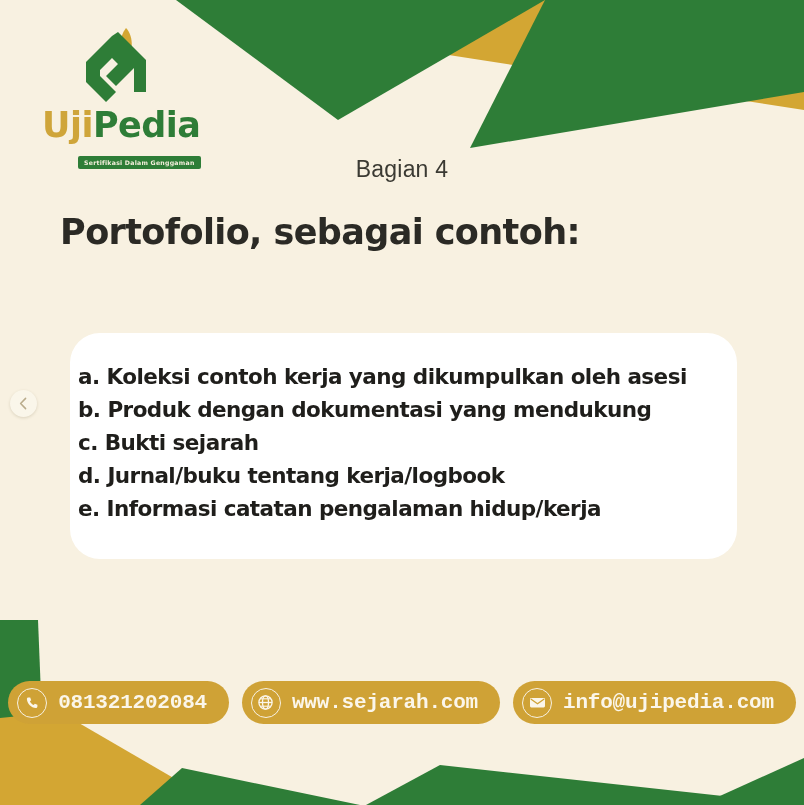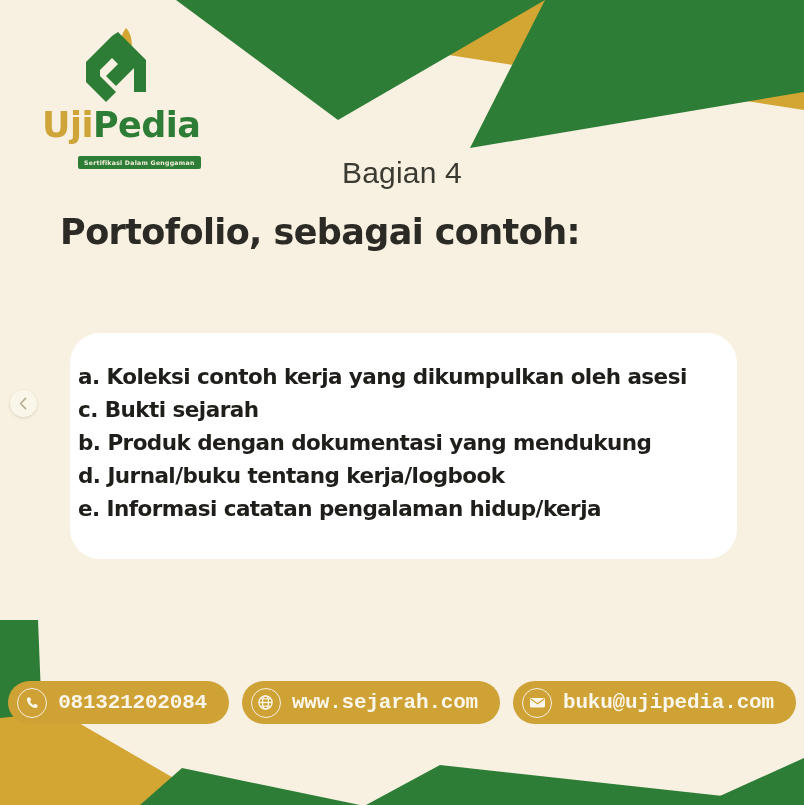--- a/index.html
+++ b/index.html
@@ -76,21 +76,21 @@
     font-family: "DejaVu Sans", sans-serif;
   }
 
   
   #kicker {
     position: absolute;
     left: 0;
     top: 156px;
     width: 804px;
     text-align: center;
-    font-size: 30px;
+    font-size: 23px;
     font-weight: 400;
     color: #3b3a33;
     letter-spacing: 0.2px;
   }
   #headline {
     position: absolute;
     left: 0;
     top: 212px;
     width: 640px;
     text-align: center;
@@ -225,22 +225,22 @@
 
   <div id="prev-button">
     <svg width="11" height="13" viewBox="0 0 11 13">
       <path d="M7.6 1.4 L2.6 6.5 L7.6 11.6" fill="none" stroke="#b9ab8b" stroke-width="1.5" stroke-linecap="round" stroke-linejoin="round"></path>
     </svg>
   </div>
 
   <div id="content-card">
     <ul id="item-list">
       <li>a. Koleksi contoh kerja yang dikumpulkan oleh asesi</li>
+      <li>b. Produk dengan dokumentasi yang mendukung</li>
       <li>c. Bukti sejarah</li>
-      <li>b. Produk dengan dokumentasi yang mendukung</li>
       <li>d. Jurnal/buku tentang kerja/logbook</li>
       <li>e. Informasi catatan pengalaman hidup/kerja</li>
     </ul>
   </div>
 
   <div id="contact-bar">
 
     <div class="contact-pill">
       <span class="pill-icon">
         <svg width="16" height="16" viewBox="0 0 16 16">
@@ -265,18 +265,18 @@
       <span class="pill-text">www.sejarah.com</span>
     </div>
 
     <div class="contact-pill">
       <span class="pill-icon">
         <svg width="17" height="13" viewBox="0 0 17 13">
           <rect x="1" y="2" width="15" height="9.4" rx="1.3" fill="#fbf6ea"></rect>
           <path d="M1.8 3 L8.5 7.8 L15.2 3" fill="none" stroke="#cfa236" stroke-width="1.3" stroke-linejoin="round"></path>
         </svg>
       </span>
-      <span class="pill-text">buku@ujipedia.com</span>
+      <span class="pill-text">info@ujipedia.com</span>
     </div>
 
   </div>
 
 </div>
 
 </body></html>

